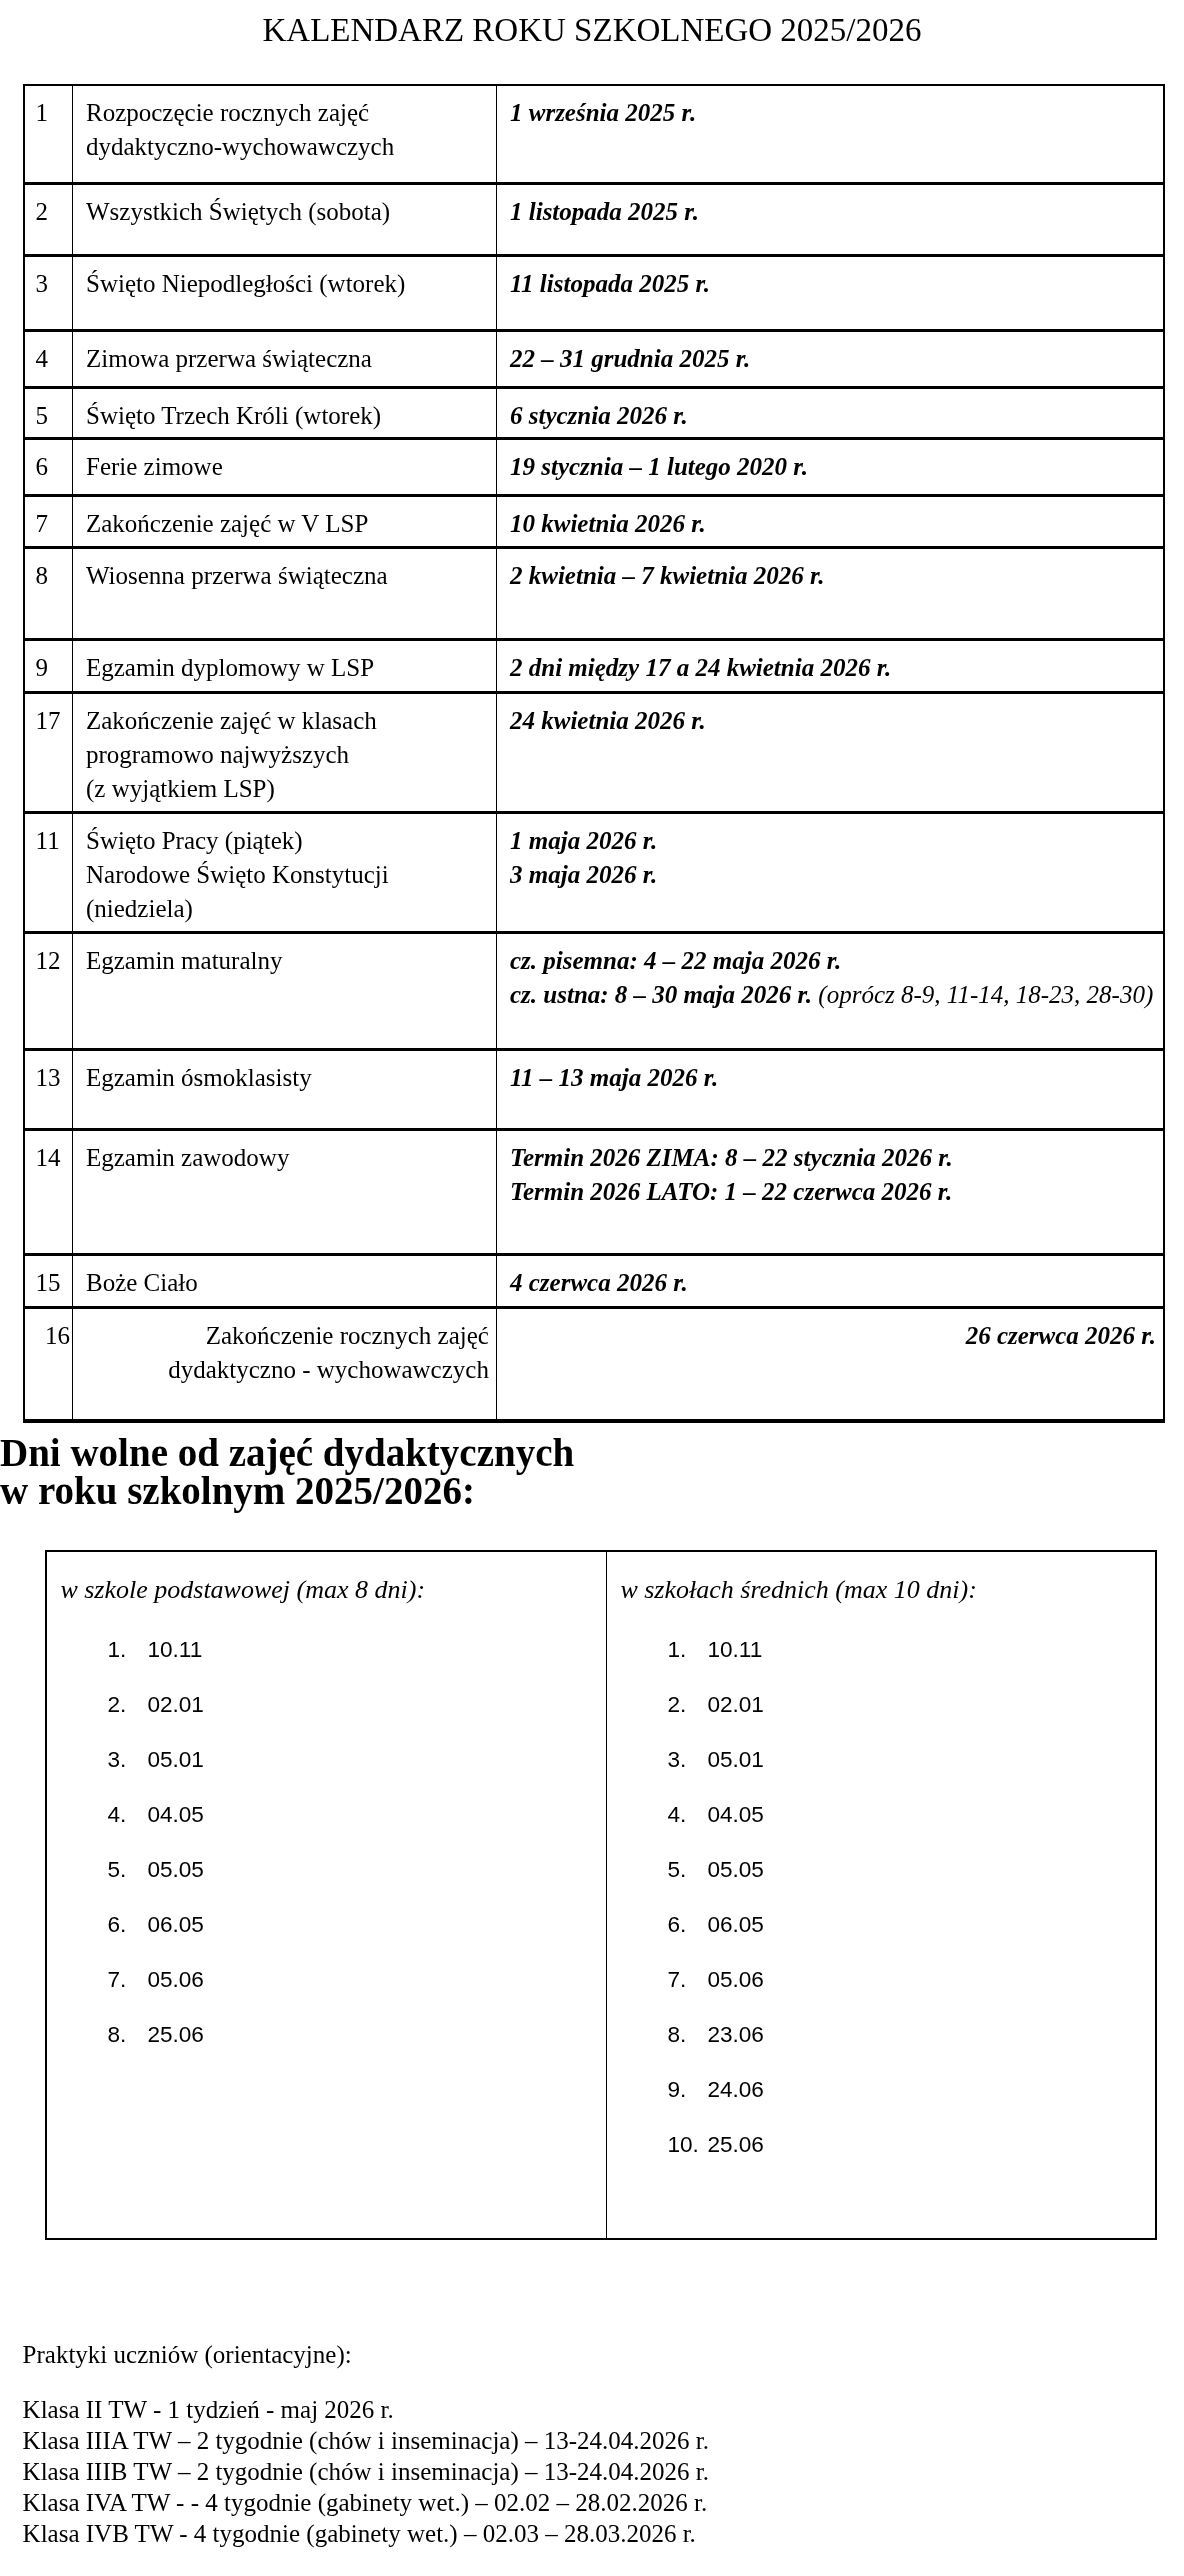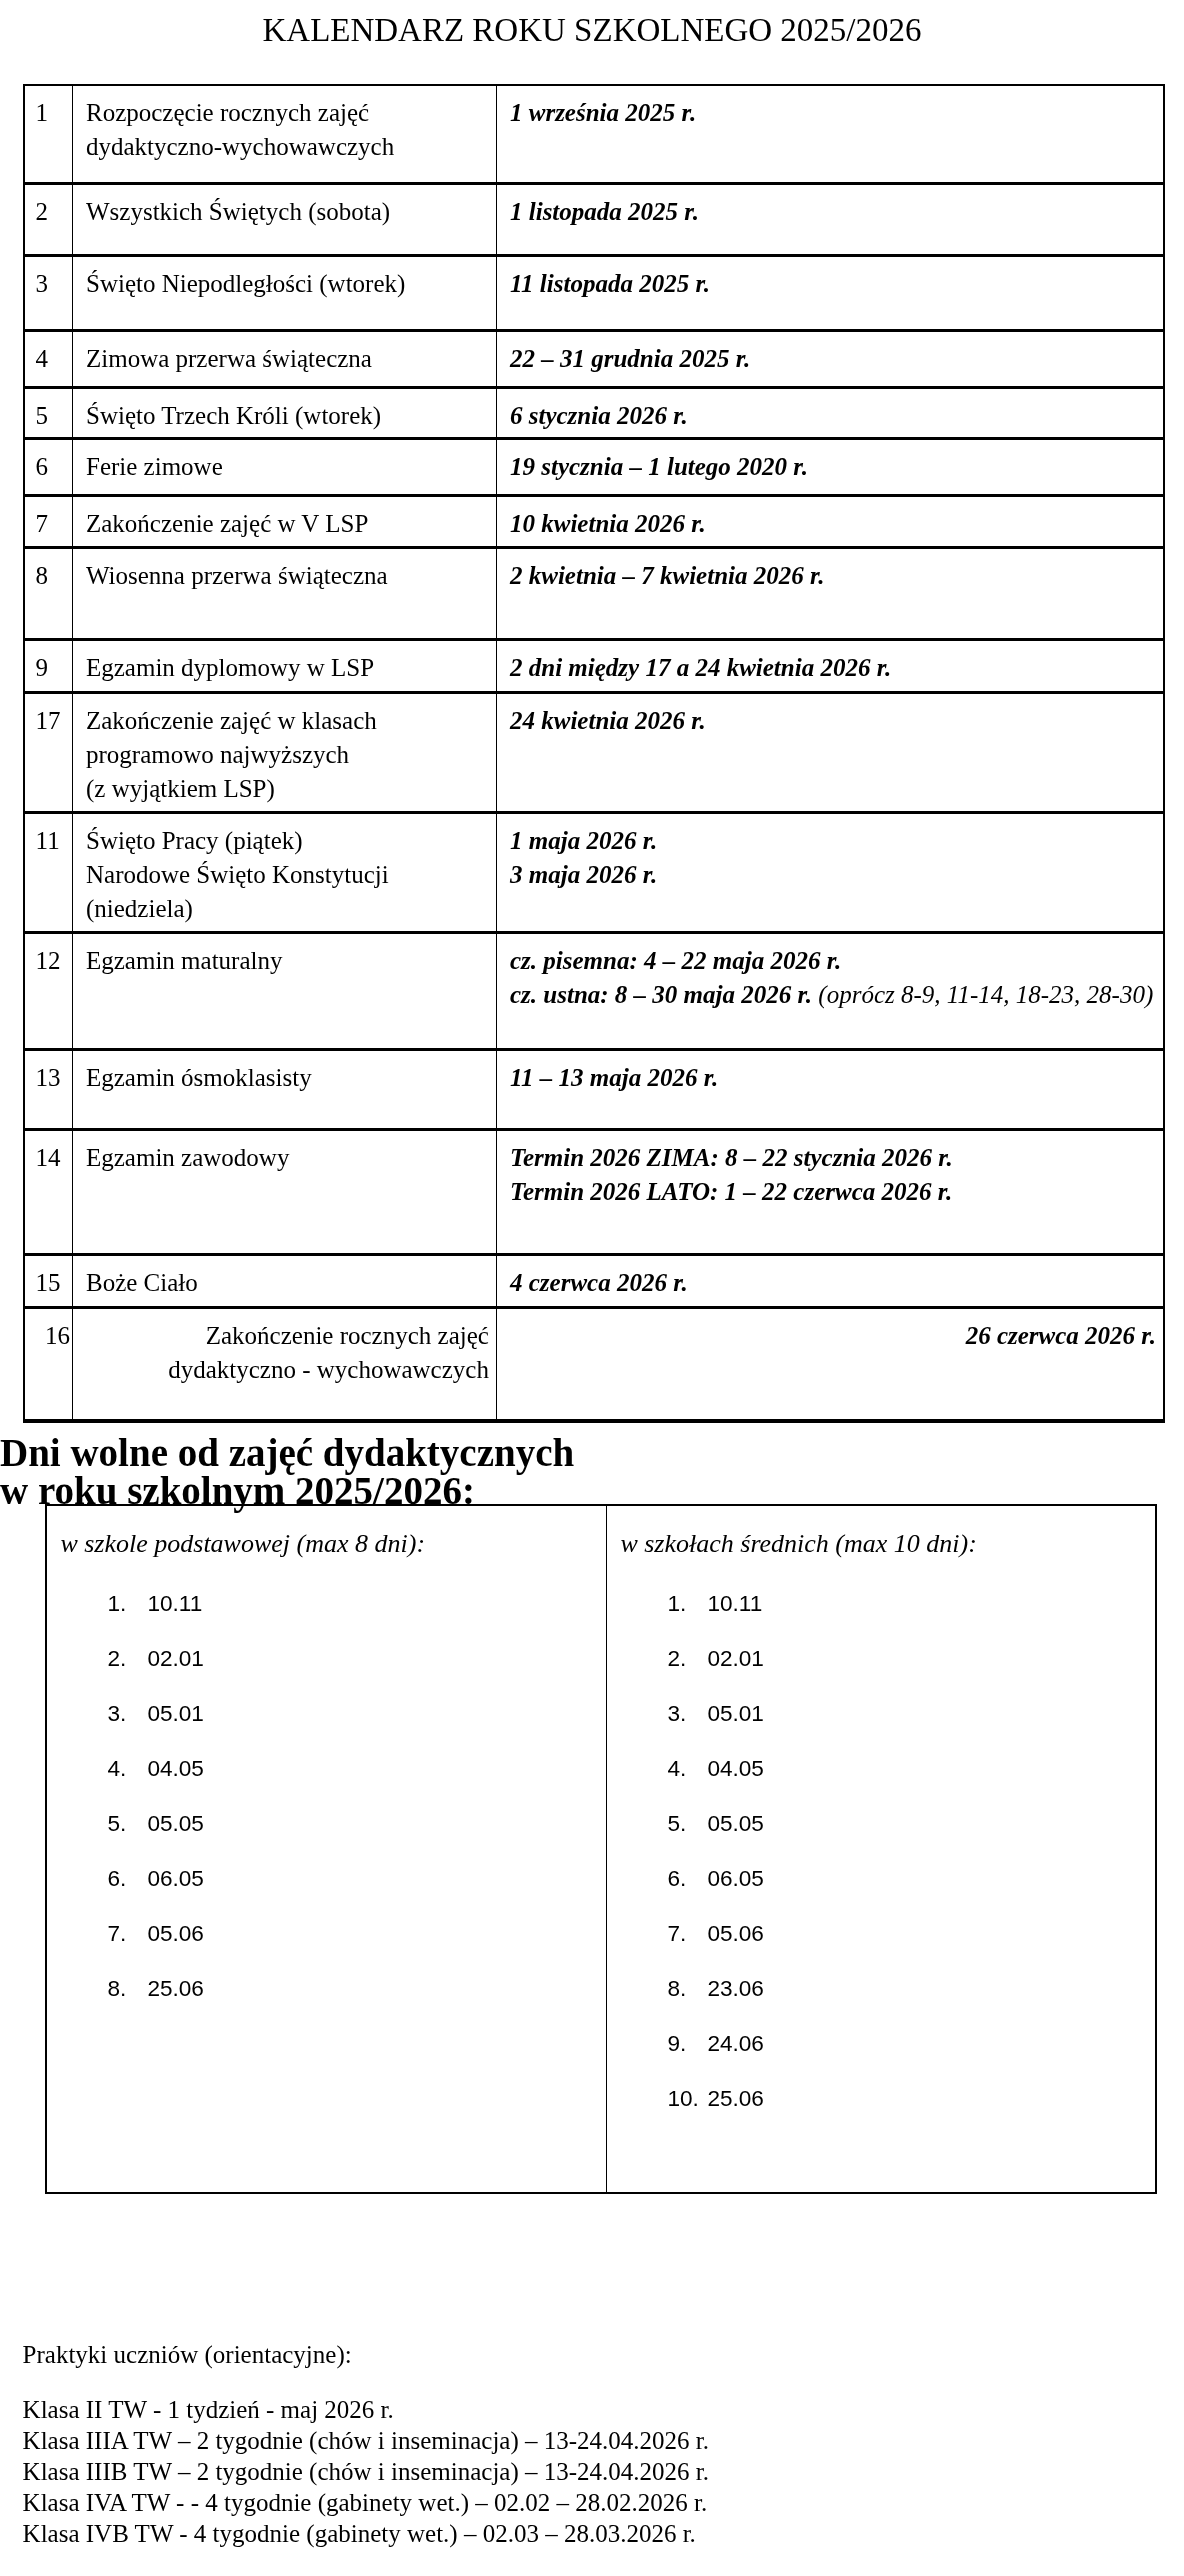--- a/index.html
+++ b/index.html
@@ -26,21 +26,21 @@
   .c.num  { width:48px;  border-right:1.7px solid #000; padding-left:11px; padding-right:1.7px; }
   .c.desc { width:424px; border-right:1.7px solid #000; }
   .c.date { flex:1; font-weight:bold;font-style:italic; }
   .c.date .note { font-weight:normal; }
   
   .heading2 {
     position:absolute; top:1434px; left:0; width:1184px;
     text-align:left; font-weight:bold; font-size:39px; line-height:38px;font-family:Liberation Serif, serif;
   }
   .t2 {
-    position:absolute; left:45px; top:1504px; width:1112px; height:690px;
+    position:absolute; left:45px; top:1550px; width:1112px; height:690px;
     border:2.5px solid #000; box-sizing:border-box; display:flex;
   }
   .t2col { box-sizing:border-box; padding:22px 0 0 13.4px; overflow:hidden; }
   .t2col.left  { width:560px; border-right:1.7px solid #000; }
   .t2col.right { flex:1; }
   .t2header { font-style:italic; font-size:26px; line-height:32px; }
   .t2list { margin-top:33px; padding-left:47px; }
   .fd-item {
     display:flex; font-family:"Liberation Sans", sans-serif;
     font-size:22.6px; line-height:22px; margin-bottom:33px;

